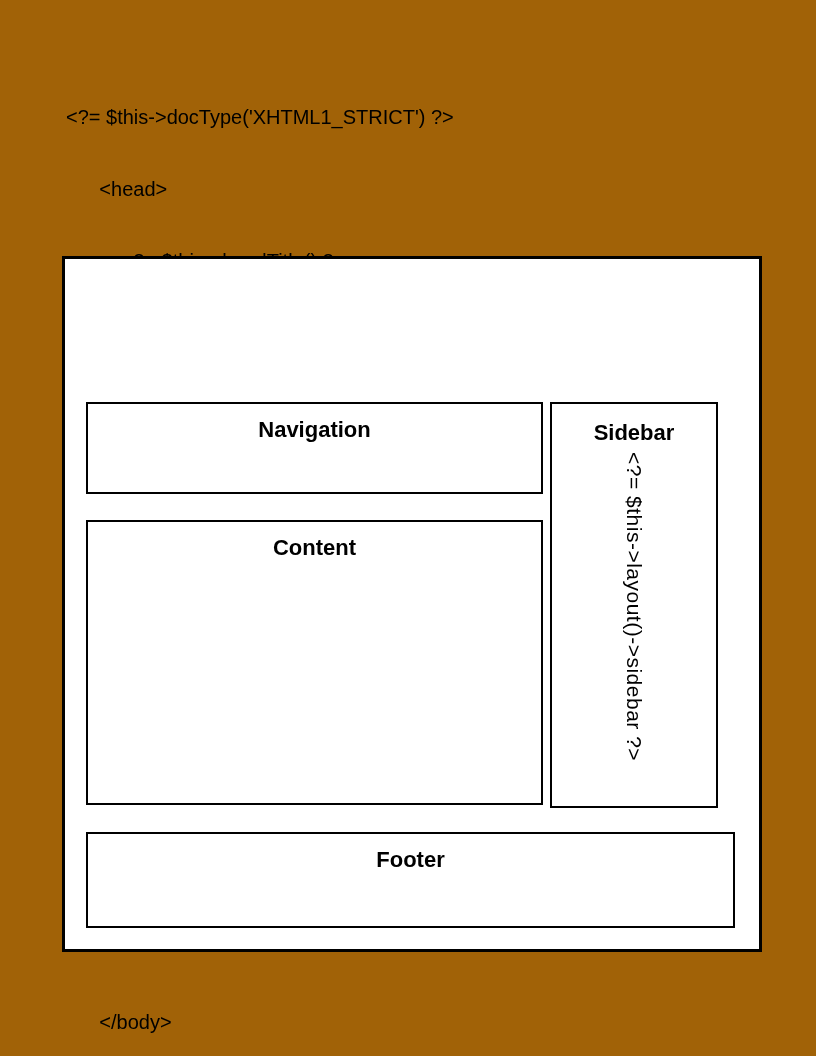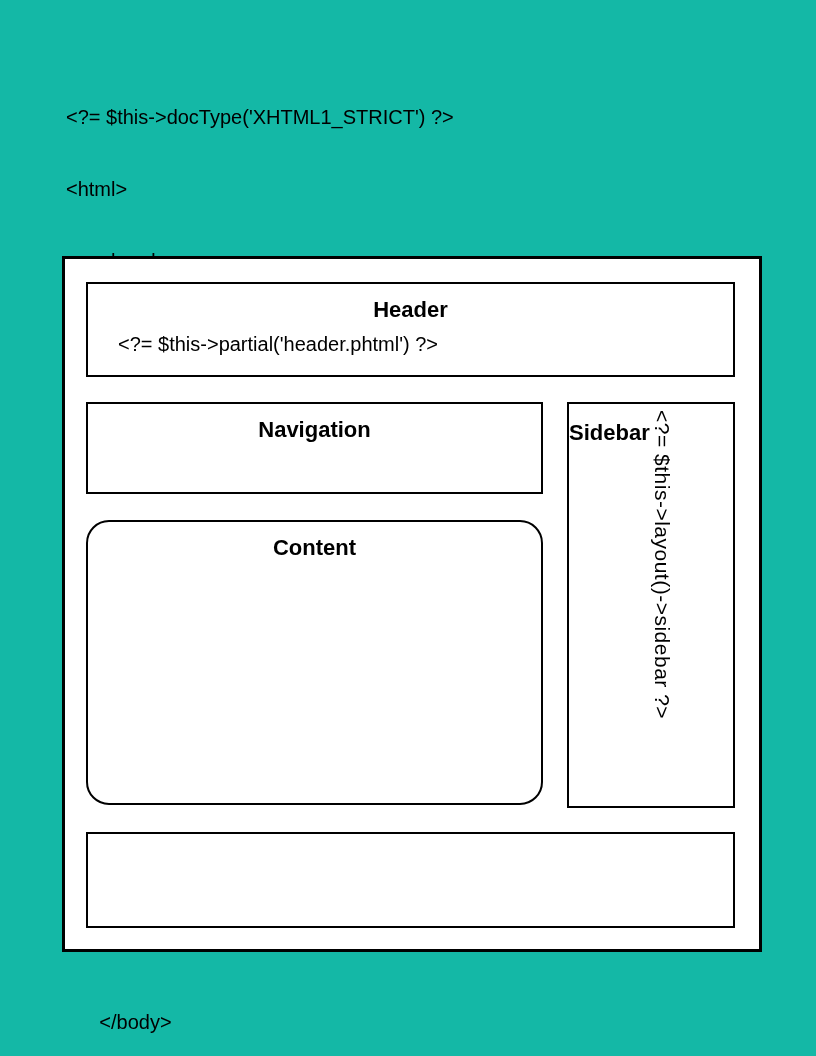--- a/index.html
+++ b/index.html
@@ -6,21 +6,21 @@
   body {
     width: 816px; height: 1056px;
     background: #ffffff;
     font-family: "Liberation Sans", "DejaVu Sans", sans-serif;
     color: #000000;
   }
   .page {
     position: relative;
     width: 816px; height: 1056px;
     overflow: hidden;
-    background: #14b8a6;
+    background: #a16207;
   }
   .code-block {
     position: absolute;
     font-size: 20px;
     line-height: 24px;
     white-space: pre;
     color: #000000;
   }
   .code-top { left: 66px; top: 57px; }
   .code-bottom { left: 66px; top: 962px; }
@@ -33,23 +33,23 @@
     background: #ffffff;
   }
   .inner-box {
     position: absolute;
     border: 2px solid #000000;
     background: #ffffff;
     box-sizing: border-box;
   }
   .box-header     { left: 86px;  top: 282px; width: 649px; height: 95px; }
   .box-navigation { left: 86px;  top: 402px; width: 457px; height: 92px; }
-  .box-sidebar    { left: 567px; top: 402px; width: 168px; height: 406px;
-                    display: flex; flex-direction: row; }
-  .box-content    { left: 86px;  top: 520px; width: 457px; height: 285px; border-radius: 23px; }
+  .box-sidebar    { left: 550px; top: 402px; width: 168px; height: 406px;
+                    display: flex; flex-direction: column; align-items: center; }
+  .box-content    { left: 86px;  top: 520px; width: 457px; height: 285px; }
   .box-footer     { left: 86px;  top: 832px; width: 649px; height: 96px; }
 
   .box-title {
     margin-top: 13px;
     text-align: center;
     font-weight: bold;
     font-size: 22px;
     line-height: 26px;
   }
   .box-sidebar .box-title { margin-top: 16px; }
@@ -69,50 +69,46 @@
     white-space: pre;
   }
 </style>
 </head>
 <body>
 
 <div class="page">
 
   <div class="code-block code-top">
     <div>&lt;?= $this-&gt;docType('XHTML1_STRICT') ?&gt;</div>
-    <div>&lt;html&gt;</div>
     <div>      &lt;head&gt;</div>
     <div>          &lt;?= $this-&gt;headTitle() ?&gt;</div>
     <div>          &lt;?= $this-&gt;headScript() ?&gt;</div>
     <div>          &lt;?= $this-&gt;headStylesheet() ?&gt;</div>
     <div>      &lt;/head&gt;</div>
     <div>      &lt;body&gt;</div>
   </div>
 
   <div class="outer-box"></div>
 
-  <div class="inner-box box-header">
-    <div class="box-title">Header</div>
-    <div class="box-code">&lt;?= $this-&gt;partial('header.phtml') ?&gt;</div>
-  </div>
 
   <div class="inner-box box-navigation">
     <div class="box-title">Navigation</div>
   </div>
 
   <div class="inner-box box-sidebar">
     <div class="box-title">Sidebar</div>
     <div class="sidebar-vertical-code">&lt;?= $this-&gt;layout()-&gt;sidebar ?&gt;</div>
   </div>
 
   <div class="inner-box box-content">
     <div class="box-title">Content</div>
   </div>
 
   <div class="inner-box box-footer">
+    <div class="box-title">Footer</div>
   </div>
 
   <div class="code-block code-bottom">
     <div>      &lt;/body&gt;</div>
     
   </div>
 
 </div>
 
 </body></html>

